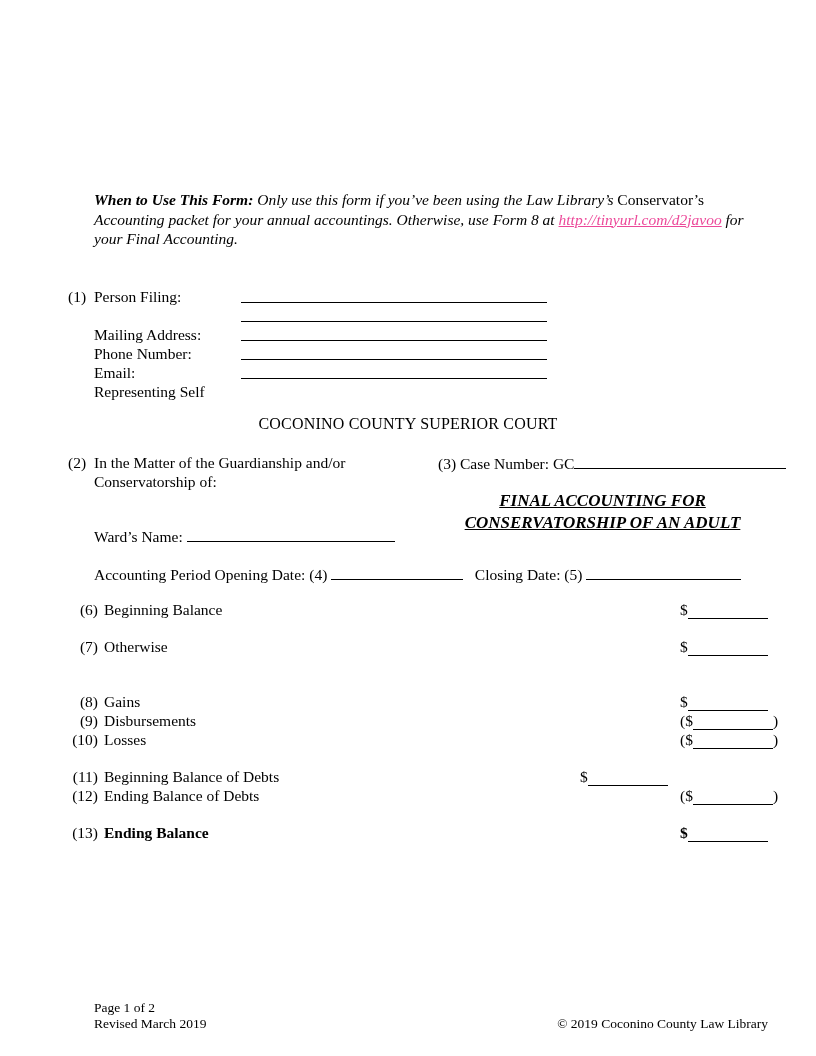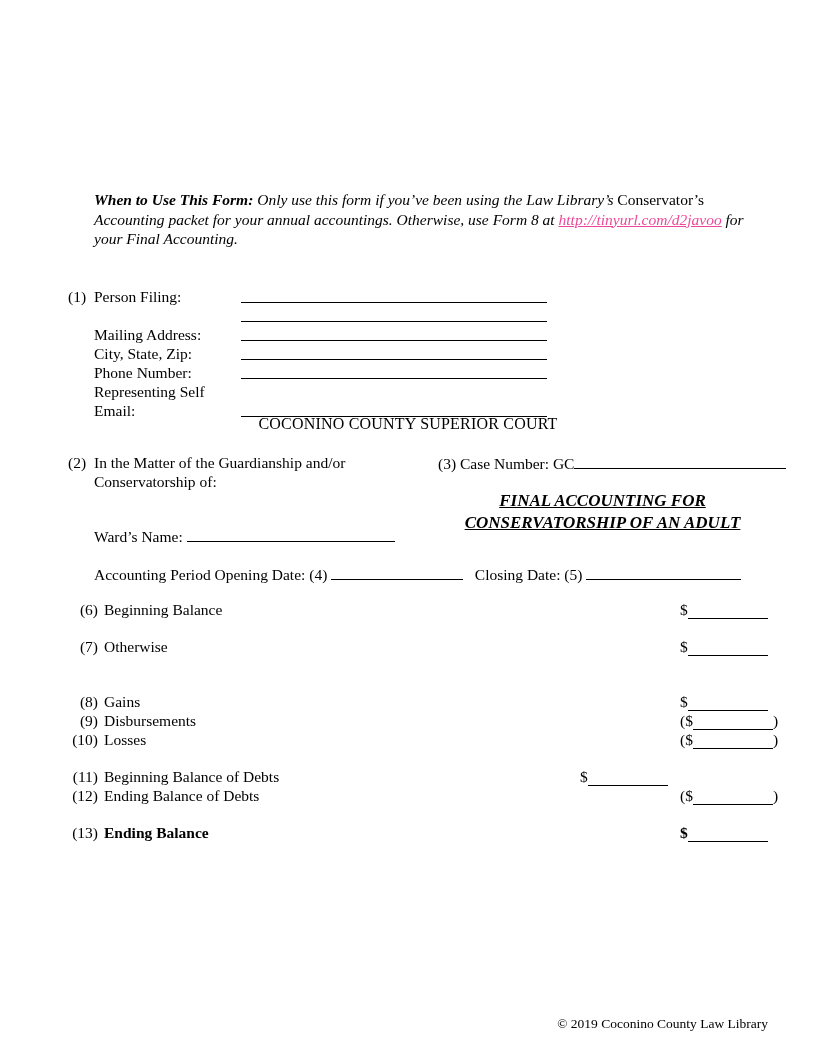--- a/index.html
+++ b/index.html
@@ -206,33 +206,29 @@
       <span class="rule" style="left:173px; top:15px; width:306px;"></span>
     </div>
     <div class="filer-row">
       <span class="rule" style="left:173px; top:15px; width:306px;"></span>
     </div>
     <div class="filer-row">
       <span class="filer-num"></span><span class="filer-label">Mailing Address:</span>
       <span class="rule" style="left:173px; top:15px; width:306px;"></span>
     </div>
     <div class="filer-row">
-      <span class="filer-num"></span><span class="filer-label">City, State, Zip:</span>
-      <span class="rule" style="left:173px; top:15px; width:306px;"></span>
-    </div>
-    <div class="filer-row">
       <span class="filer-num"></span><span class="filer-label">Phone Number:</span>
       <span class="rule" style="left:173px; top:15px; width:306px;"></span>
     </div>
     <div class="filer-row">
+      <span class="filer-num"></span><span class="filer-label">Email:</span>
+      <span class="rule" style="left:173px; top:15px; width:306px;"></span>
+    </div>
+    <div class="filer-row">
       <span class="filer-num"></span><span class="filer-label">Representing Self</span>
-    </div>
-    <div class="filer-row">
-      <span class="filer-num"></span><span class="filer-label">Email:</span>
-      <span class="rule" style="left:173px; top:15px; width:306px;"></span>
     </div>
   </div>
 
   <div class="court">COCONINO COUNTY SUPERIOR COURT</div>
 
   <div class="matter">
     <span class="num">(2)</span><span class="matter-text">In the Matter of the Guardianship and/or</span>
     <div style="padding-left:26px;">Conservatorship of:</div>
   </div>
 
@@ -316,15 +312,19 @@
 
     <div class="item" style="height:19px;">
       <span class="num">(13)</span><span class="lbl bold">Ending Balance</span>
       <span class="amt" style="left:612px; top:0; font-weight:bold;">
         <span>$</span><span class="blank" style="width:80px;"></span><span></span>
       </span>
     </div>
 
   </div>
 
+  <div class="footer-left">
+    <div>Page 1 of 2</div>
+    <div>Revised March 2019</div>
+  </div>
   <div class="footer-right">© 2019 Coconino County Law Library</div>
 
 </div>
 
 </body></html>

